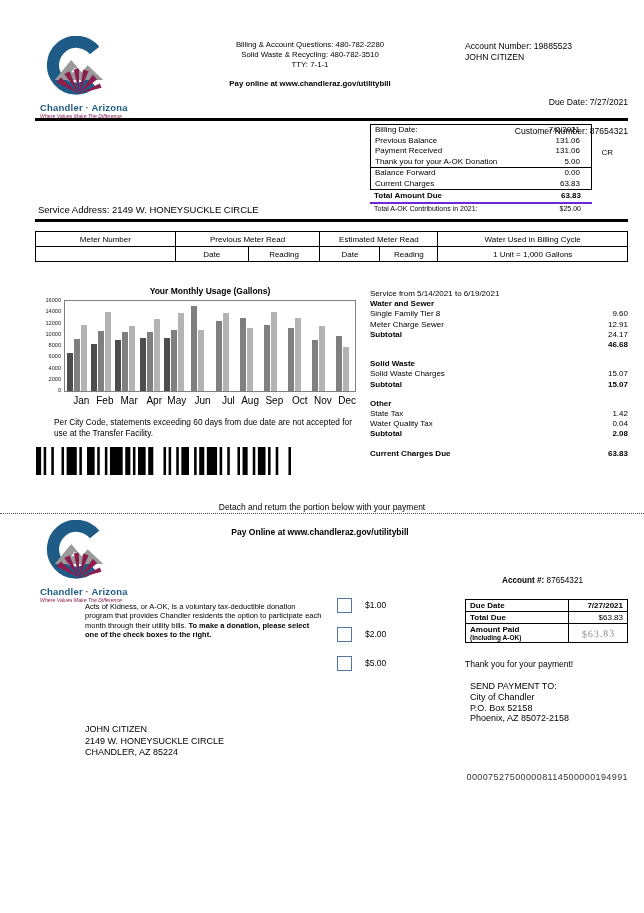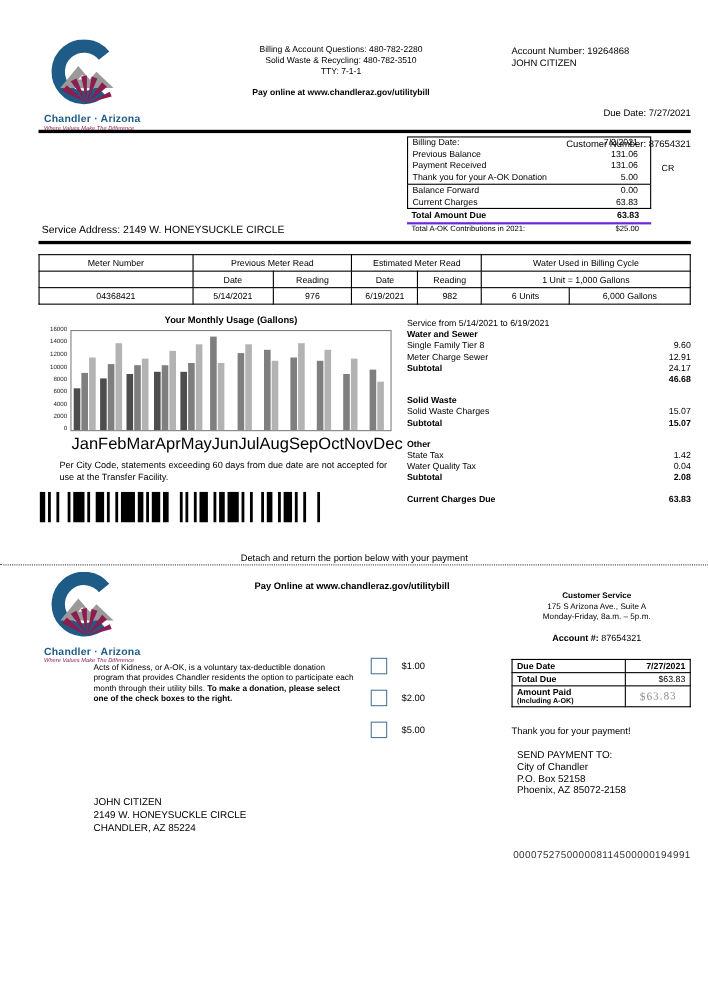--- a/index.html
+++ b/index.html
@@ -45,21 +45,21 @@
   .chart{left:38px;top:286px;width:318px;}
   .chart-title{text-align:center;font-size:8.5px;font-weight:bold;margin-left:26px;margin-bottom:4px;}
   .chart-body{display:flex;}
   .yaxis{position:relative;width:26px;height:90px;}
   .ytick{position:absolute;right:3px;font-size:5.6px;transform:translateY(-50%);color:#222;}
   .plot{position:relative;flex:1;height:90px;border:1px solid #808080;
         display:flex;align-items:flex-end;}
   .mgroup{flex:1;display:flex;justify-content:center;align-items:flex-end;}
   .bar{width:6px;margin:0 0.5px;}
   .xlabels{display:flex;margin-left:27px;margin-top:3px;}
-  .xlabels div{flex:1;text-align:right;font-size:15px;}
+  .xlabels div{flex:1;text-align:right;font-size:10px;}
 
   .note{left:54px;top:417px;width:300px;font-size:8.3px;line-height:10.5px;}
 
   
   .charges{left:370px;top:289px;width:258px;font-size:8px;line-height:10.2px;}
   .c-row{display:flex;justify-content:space-between;min-height:10.2px;}
   .c-gap{margin-top:9px;}
 
   
   .detach{left:0;right:0;top:502px;text-align:center;font-size:8.5px;
@@ -110,21 +110,21 @@
   <div class="abs contact">
     <div>Billing &amp; Account Questions: 480-782-2280</div>
     <div>Solid Waste &amp; Recycling: 480-782-3510</div>
     <div>TTY: 7-1-1</div>
     <div class="b" style="margin-top:9px;">Pay online at www.chandleraz.gov/utilitybill</div>
   </div>
 
   <div class="abs hdr-right">
     <div>
       <span>Account Number:</span>
-      <span>19264868</span>
+      <span>19885523</span>
     </div>
     <div>JOHN CITIZEN</div>
     <div style="text-align:right;margin-top:34px;">
       <span>Due Date:</span>
       <span>7/27/2021</span>
     </div>
     <div style="text-align:right;margin-top:18px;">
       <span>Customer Number:</span>
       <span>87654321</span>
     </div>
@@ -193,29 +193,20 @@
       <td colspan="2">Estimated Meter Read</td>
       <td colspan="2">Water Used in Billing Cycle</td>
     </tr>
     <tr>
       <td></td>
       <td>Date</td>
       <td>Reading</td>
       <td>Date</td>
       <td>Reading</td>
       <td colspan="2">1 Unit = 1,000 Gallons</td>
-    </tr>
-    <tr>
-      <td>04368421</td>
-      <td>5/14/2021</td>
-      <td>976</td>
-      <td>6/19/2021</td>
-      <td>982</td>
-      <td>6 Units</td>
-      <td>6,000 Gallons</td>
     </tr>
   </tbody>
     </table>
 
   <div class="abs chart">
     <div class="chart-title">Your Monthly Usage (Gallons)</div>
     <div class="chart-body">
       <div class="yaxis" id="yaxis">
           <div class="ytick" style="top: 90px;">0</div>
           <div class="ytick" style="top: 78.75px;">2000</div>
@@ -409,25 +400,20 @@
         <polygon points="45,66 61,44 66,49"></polygon>
         <polygon points="45,66 69,54 71,59"></polygon>
       </g>
     </svg>
     <div class="logo-name">Chandler · Arizona</div>
     <div class="logo-tag">Where Values Make The Difference</div>
   </div>
 
   <div class="abs stub-pay">Pay Online at www.chandleraz.gov/utilitybill</div>
 
-  <div class="abs cust-svc">
-    <div class="b">Customer Service</div>
-    <div>175 S Arizona Ave., Suite A</div>
-    <div>Monday-Friday, 8a.m. – 5p.m.</div>
-  </div>
   <div class="abs acct-line">
     <span class="b">Account #:</span>
     <span>87654321</span>
   </div>
 
   <div class="abs aok">
     <span>Acts of Kidness, or A-OK, is a voluntary tax-deductible donation program that provides Chandler residents the option to participate each month through their utility bills. </span><span class="b">To make a donation, please select one of the check boxes to the right.</span>
   </div>
 
   <div class="chk" style="left:337px;top:598px;"></div>

